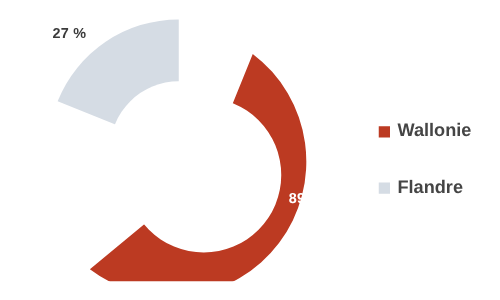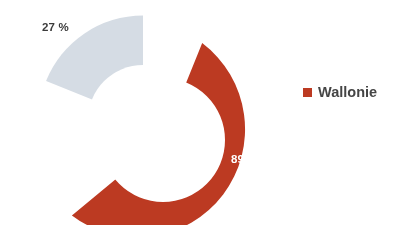--- a/index.html
+++ b/index.html
@@ -54,20 +54,21 @@
     top: 84px;
     display: flex;
     flex-direction: column;
     gap: 16px;
   }
   .legend-row {
     display: flex;
     align-items: center;
     gap: 6px;
     height: 16px;
+    margin-top: 13px;
   }
   .legend-swatch {
     width: 9px;
     height: 9px;
     flex: 0 0 auto;
     display: block;
   }
   .legend-label {
     font-family: "Liberation Sans", sans-serif;
     font-weight: bold;
@@ -99,15 +100,19 @@
 
   <div class="slice-label" id="label-flandre">27 %</div>
 
   <div class="slice-label" id="label-wallonie">89 %</div>
 
   <div id="legend">
     <div class="legend-row">
       <span class="legend-swatch" style="background:#bc3a22"></span>
       <span class="legend-label">Wallonie</span>
     </div>
+    <div class="legend-row">
+      <span class="legend-swatch" style="background:#d5dce4"></span>
+      <span class="legend-label">Flandre</span>
+    </div>
   </div>
 
 </div>
 
 </body></html>

